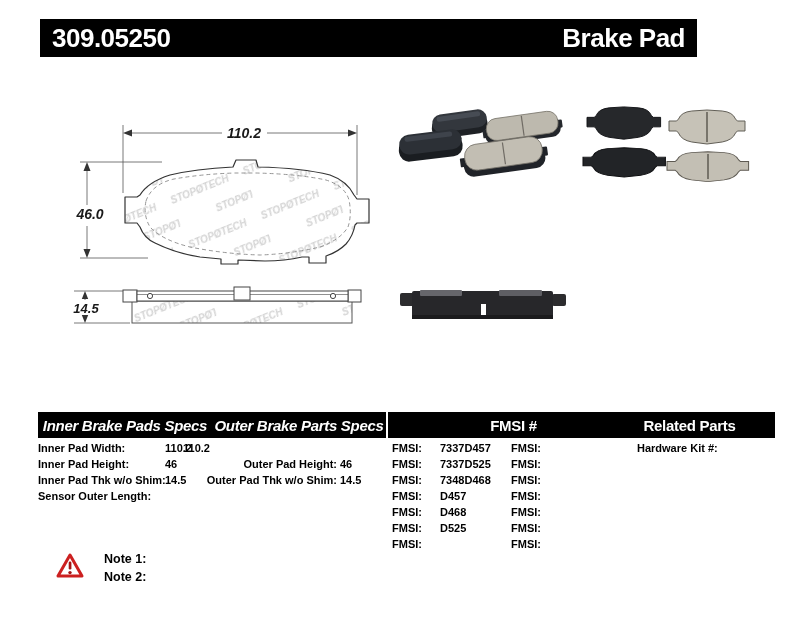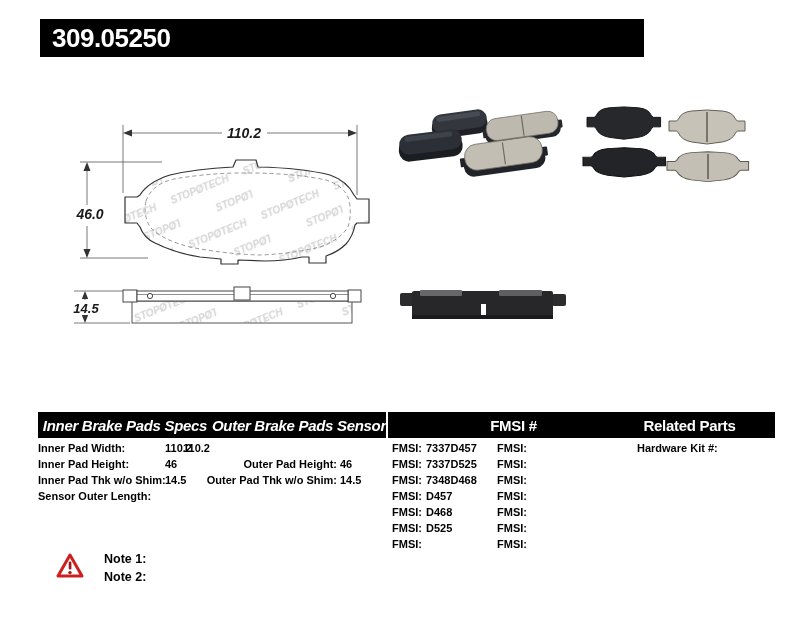--- a/index.html
+++ b/index.html
@@ -1,20 +1,20 @@
 <!DOCTYPE html>
 <html><head>
 <meta charset="utf-8">
 <style>
   * { margin:0; padding:0; box-sizing:border-box; }
   html,body { background:#fff; }
   body { width:800px; height:619px; font-family:"Liberation Sans",sans-serif; color:#000; }
   .page { position:relative; width:800px; height:619px; background:#fff; overflow:hidden; }
 
-  .header-bar { position:absolute; left:40px; top:19px; width:604px; height:38px;
+  .header-bar { position:absolute; left:40px; top:19px; width:657px; height:38px;
     background:#000; color:#fff; display:flex; justify-content:space-between;
     align-items:center; padding:0 12px; font-size:26px; font-weight:bold; letter-spacing:-0.5px;gap:8px; }
 
   .svg-abs { position:absolute; }
   #drawing-svg { left:40px; top:85px; }
   #photos-svg { left:385px; top:88px; }
 
   .tbl-head { position:absolute; top:412px; height:26px; background:#000; color:#fff;
     font-size:15px; font-weight:bold; display:flex; align-items:center; justify-content:center; letter-spacing:-0.3px; }
   #th-specs   { left:38px;  width:348px;font-style:italic; }
@@ -24,37 +24,38 @@
 
   .col { position:absolute; top:441px; font-size:11px; font-weight:bold; }
   .srow { display:flex; height:16px; line-height:15px; white-space:nowrap; }
   #inner-col { left:38px; }  #inner-col .lab { width:124px; text-align:left; }
   #outer-col { left:180px; } #outer-col .lab { width:157px; text-align:right; }
   .val { margin-left:3px; }
 
   #fmsi-col { left:392px; }
   .frow { display:flex; height:16px; line-height:15px; white-space:nowrap; }
   .frow .fl  { width:32px; }
-  .frow .fv  { width:69px; margin-left:2px; }
+  .frow .fv  { width:69px; margin-left:16px; }
   .frow .fl2 { width:32px; margin-left:2px; }
   .frow .fv2 { margin-left:2px; }
 
   #related-col { left:617px;padding-left:20px; }
 
   .notes { position:absolute; left:96px; top:550px; font-size:12.5px; font-weight:bold; }
   .notes .note-line { height:18px; line-height:18px;padding-left:8px; }
   .warn { position:absolute; left:55px; top:552px; width:30px; height:28px; }
 </style>
 </head>
 <body>
 
 <div class="page">
 
   <div class="header-bar">
     <span>309.05250</span>
+    <span>Brake Pad</span>
   </div>
 
   <svg id="drawing-svg" class="svg-abs" width="340" height="280" viewBox="0 0 340 280" xmlns="http://www.w3.org/2000/svg">
     <defs>
       <pattern id="wm" width="78" height="48" patternUnits="userSpaceOnUse" patternTransform="rotate(-22)">
         <text x="0" y="16" font-size="10" font-style="italic" font-weight="bold" fill="#d4d4d4">STOPØTECH</text>
         <text x="39" y="40" font-size="10" font-style="italic" font-weight="bold" fill="#d4d4d4">STOPØTECH</text>
       </pattern>
     </defs>
 
@@ -175,21 +176,21 @@
       <rect x="27" y="203" width="141" height="28" rx="2" fill="#27272a"></rect>
       <rect x="35" y="202" width="42" height="6" rx="1" fill="#66666b"></rect>
       <rect x="114" y="202" width="43" height="6" rx="1" fill="#5e5e63"></rect>
       <rect x="96" y="216" width="5" height="15" fill="#ffffff"></rect>
       <rect x="27" y="227" width="141" height="4" fill="#1b1b1d"></rect>
     </g>
   </svg>
 
   <div class="tbl-head" id="th-specs">
     <div class="half">Inner Brake Pads Specs</div>
-    <div class="half">Outer Brake Pads Sensor</div>
+    <div class="half">Outer Brake Parts Specs</div>
   </div>
   <div class="tbl-head" id="th-fmsi">
     <span>FMSI #</span>
   </div>
   <div class="tbl-head" id="th-related">
     <span>Related Parts</span>
   </div>
 
   <div class="col" id="inner-col">
     <div class="srow">

